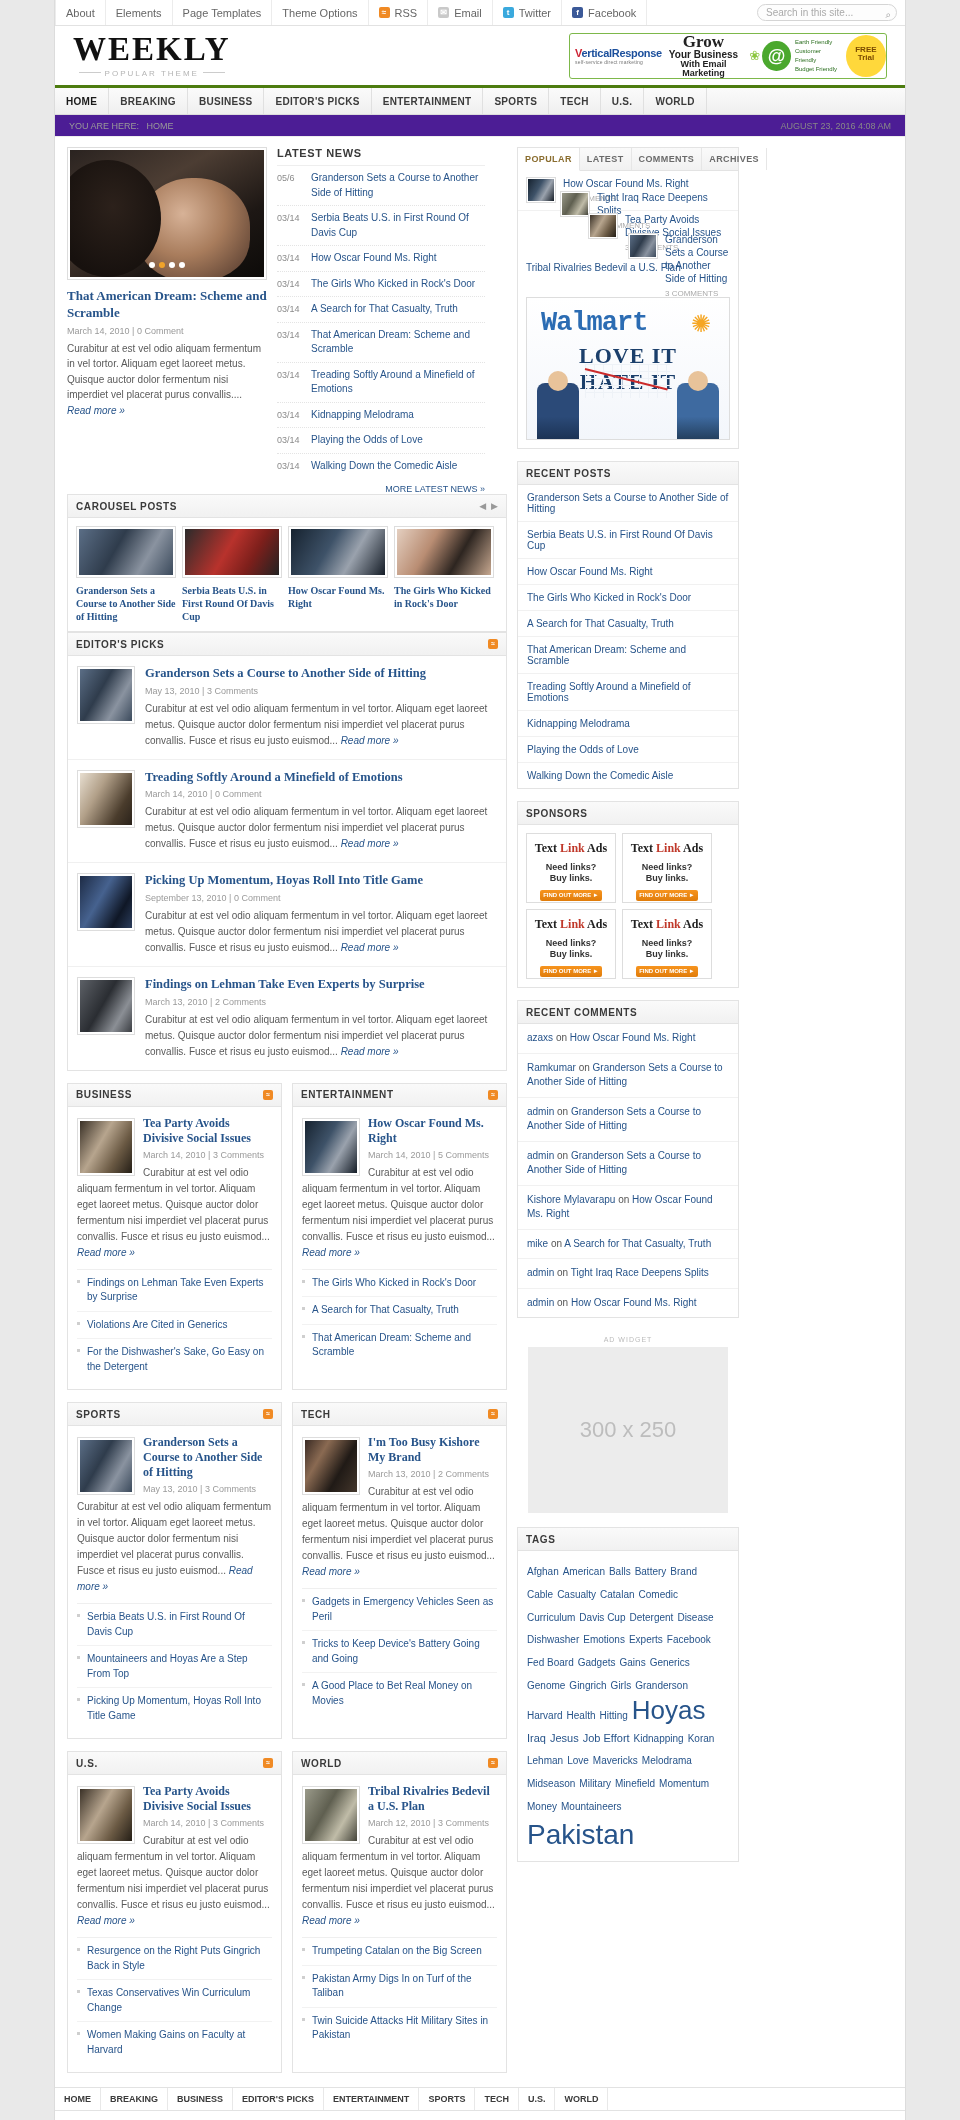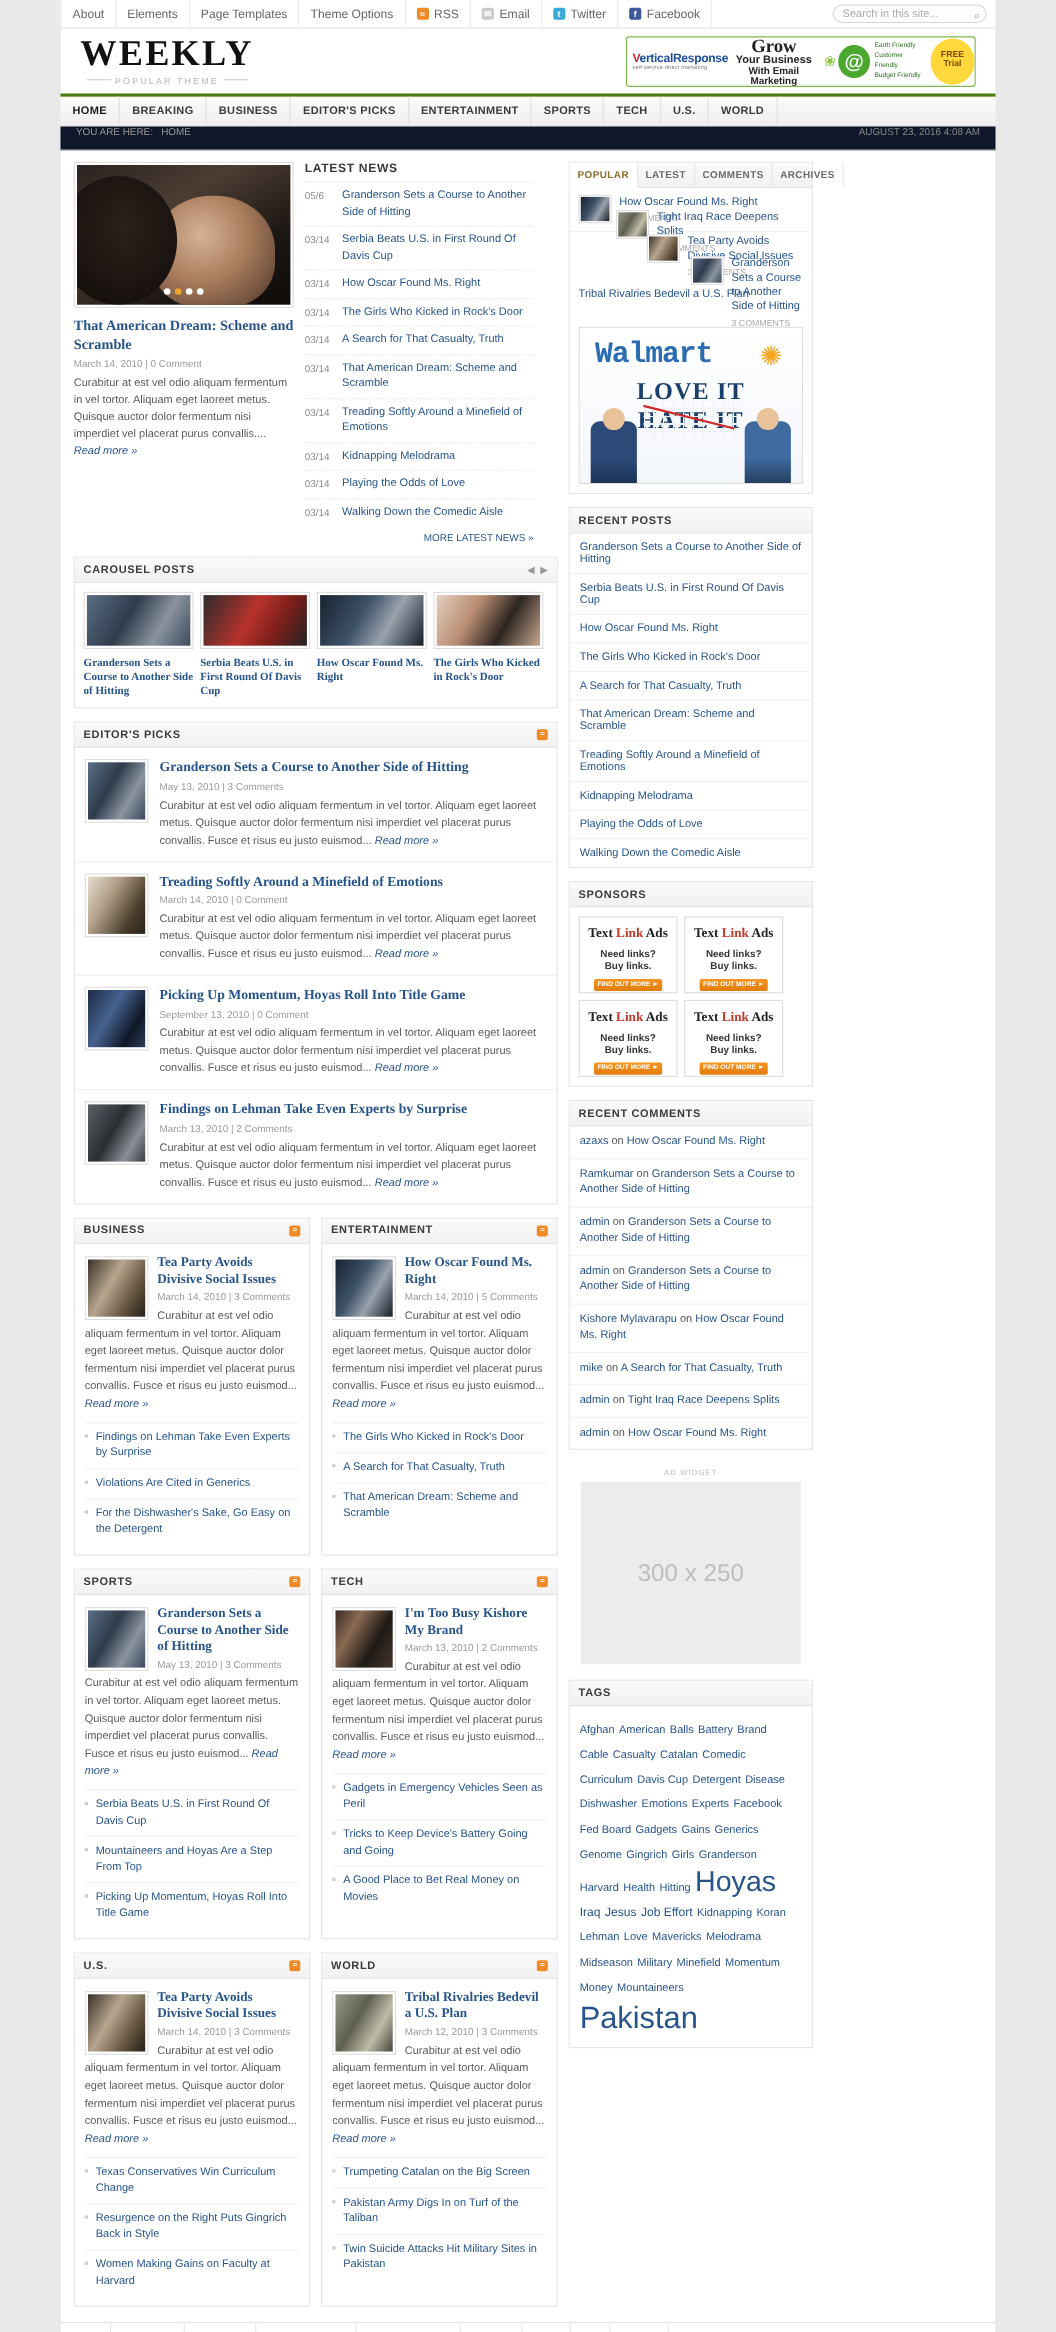--- a/index.html
+++ b/index.html
@@ -51,21 +51,21 @@
   .b-at { width:30px; height:30px; border-radius:50%; background:#4ba82e; color:#fff; font-size:18px; font-weight:bold; text-align:center; line-height:30px; }
   .b-eco { font-size:6px; color:#2a6e1e; line-height:1.5; padding:0 4px; }
   .b-free { width:42px; height:42px; border-radius:50%; background:#ffd83b; color:#7a4a00; font-size:8px; font-weight:bold; text-align:center; line-height:1.1; padding-top:11px; }
 
   
   .mainnav { height:27px; background:linear-gradient(#fbfbfb,#efefef); border-bottom:1px solid #dcdcdc; display:flex; }
   .mainnav a { display:flex; align-items:center; padding:0 11px; font-size:10px; font-weight:bold; color:#3b3b3b; letter-spacing:.3px; border-right:1px solid #e0e0e0; }
   .mainnav a.active { color:#1a1a1a; }
 
   
-  .crumb { height:22px; display:flex; justify-content:space-between; padding:0 14px; font-size:9px; color:#999; border-bottom:1px solid #ededed; background:#0f172a; }
+  .crumb { height:22px; display:flex; align-items:center; justify-content:space-between; padding:0 14px; font-size:9px; color:#999; border-bottom:1px solid #ededed; background:#4c1d95; }
   .crumb .right { color:#888; }
 
   
   .cols { display:flex; padding:10px 12px 0 12px; gap:10px; align-items:flex-start; }
   .colmain { width:440px; }
   .colside { width:222px; }
 
   
   .bhead { height:23px; background:linear-gradient(#fafafa,#f1f1f1); border:1px solid #e3e3e3; display:flex; align-items:center; justify-content:space-between; padding:0 8px; }
   .bhead h3 { margin:0; font-size:10px; font-weight:bold; color:#3a3a3a; letter-spacing:.6px; }
@@ -88,21 +88,21 @@
 
   .fright { width:208px; }
   .latest-head { font-size:11px; font-weight:bold; color:#3a3a3a; letter-spacing:.6px; padding-bottom:6px; border-bottom:1px solid #eee; }
   .lnews { list-style:none; margin:0; padding:0; }
   .lnews li { display:flex; gap:7px; padding:5px 0; border-bottom:1px dotted #e4e4e4; font-size:10px; line-height:1.45; }
   .lnews .d { color:#8b8b8b; flex:0 0 27px; font-size:9px; padding-top:1px; }
   .lnews a { color:#27548a; }
   .morelatest { text-align:right; font-size:9px; padding-top:6px; color:#27548a; }
 
   
-  .block { margin-top:12px; border:1px solid #e3e3e3; background:#fff; }
+  .block { border:1px solid #e3e3e3; background:#fff; }
   .block .bhead { border:0; border-bottom:1px solid #e3e3e3; }
   .arrows { display:flex; gap:5px; color:#999; font-size:9px; }
   .carbody { display:flex; gap:6px; padding:8px; }
   .caritem { width:100px; }
   .caritem .ci { width:100px; height:52px; border:1px solid #ddd; padding:2px; background:#fff; }
   .caritem .ci div { width:100%; height:100%; }
   .caritem .ct { font-family:"Liberation Serif", serif; font-size:10px; font-weight:bold; color:#27548a; line-height:1.3; margin-top:6px; }
   .th-base { background-size:cover; }
   .t-baseball { background:linear-gradient(120deg,#5b6e86 0%,#2f3c4c 40%,#8a93a0 70%,#3b4a5c 100%); }
   .t-tennis  { background:linear-gradient(120deg,#2b2b2b 0%,#b8322c 45%,#7d1f1b 70%,#222 100%); }
@@ -524,22 +524,22 @@
           <div class="catbody">
             <div class="cattop">
               <div class="catthumb">
                   <div class="th-base t-teaparty"></div>
                 </div>
               <h4>Tea Party Avoids Divisive Social Issues</h4>
               <div class="m">March 14, 2010  |  3 Comments</div>
               <p><span>Curabitur at est vel odio aliquam fermentum in vel tortor. Aliquam eget laoreet metus. Quisque auctor dolor fermentum nisi imperdiet vel placerat purus convallis. Fusce et risus eu justo euismod... </span><i>Read more »</i></p>
             </div>
             <ul class="catlist">
+              <li><a>Resurgence on the Right Puts Gingrich Back in Style</a></li>
               <li><a>Texas Conservatives Win Curriculum Change</a></li>
-              <li><a>Resurgence on the Right Puts Gingrich Back in Style</a></li>
               <li><a>Women Making Gains on Faculty at Harvard</a></li>
             </ul>
           </div>
         </div>
         <div class="cat">
           <div class="bhead">
               <h3>WORLD</h3>
               <div class="rssmini">≈</div>
             </div>
           <div class="catbody">

